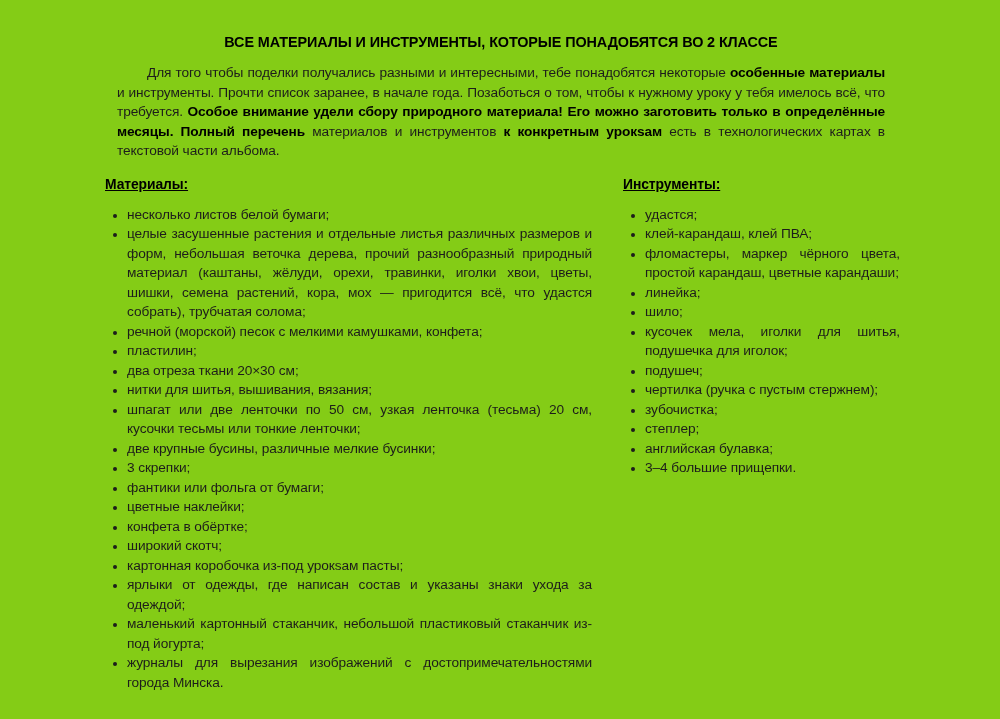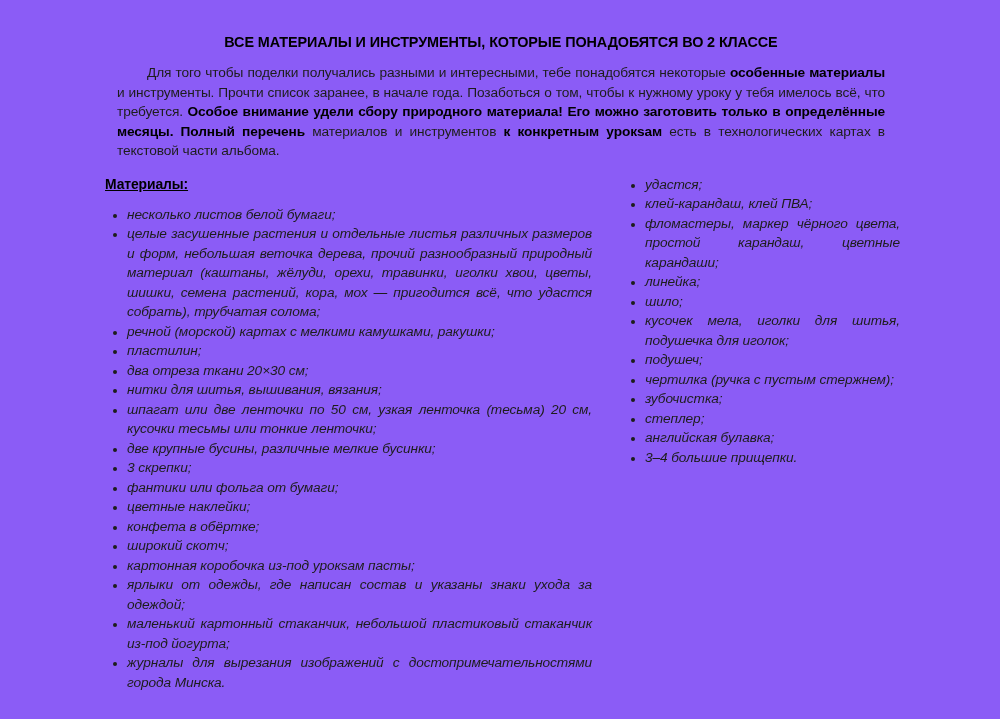--- a/index.html
+++ b/index.html
@@ -5,21 +5,21 @@
   html, body {
     margin: 0;
     padding: 0;
     background: #ffffff;
   }
   .page {
     position: relative;
     width: 1000px;
     height: 719px;
     box-sizing: border-box;
-    background: #8b5cf6;
+    background: #84cc16;
     color: #1d1d1b;
     font-family: "Liberation Sans", "DejaVu Sans", sans-serif;
     font-size: 13.7px;
     letter-spacing: -0.1px;
     padding: 33px 103px 0 105px;
     overflow: hidden;
   }
   .title {
     text-align: center;
     font-weight: 700;
@@ -47,21 +47,20 @@
     color: #000000;
     margin: 0 0 12px 0;
     line-height: 18px;
     text-decoration: underline;
   }
   ul.item-list {
     margin: 0;
     padding: 0 0 0 22px;
     list-style: disc outside;
     text-align: justify;
-    font-style: italic;
   }
   ul.item-list li {
     line-height: 19.5px;
     padding-left: 0;
   }
   ul.item-list li::marker {
     font-size: 0.85em;
     color: #1d1d1b;
   }
 </style>
@@ -72,39 +71,40 @@
   <h1 class="title">ВСЕ МАТЕРИАЛЫ И ИНСТРУМЕНТЫ, КОТОРЫЕ ПОНАДОБЯТСЯ ВО 2 КЛАССЕ</h1>
 
   <p class="intro"><span>Для того чтобы поделки получались разными и интересными, тебе понадобятся некоторые </span><span class="b">особенные материалы</span><span> и инструменты. Прочти список заранее, в начале года. Позаботься о том, чтобы к нужному уроку у тебя имелось всё, что требуется. </span><span class="b">Особое внимание удели сбору природного материала! Его можно заготовить только в определённые месяцы. Полный перечень</span><span> материалов и инструментов </span><span class="b">к конкретным урокsам</span><span> есть в технологических картах в текстовой части альбома.</span></p>
 
   <div class="columns">
     <div class="col-materials">
       <h2 class="col-heading">Материалы:</h2>
       <ul class="item-list">
           <li>несколько листов белой бумаги;</li>
           <li>целые засушенные растения и отдельные листья различных размеров и форм, небольшая веточка дерева, прочий разнообразный природный материал (каштаны, жёлуди, орехи, травинки, иголки хвои, цветы, шишки, семена рас­тений, кора, мох — пригодится всё, что удастся собрать), трубчатая солома;</li>
-          <li>речной (морской) картах с мелкими камушками, ракушки;</li>
+          <li>речной (морской) песок с мелкими камушками, конфета;</li>
           <li>пластилин;</li>
           <li>два отреза ткани 20×30 см;</li>
           <li>нитки для шитья, вышивания, вязания;</li>
           <li>шпагат или две ленточки по 50 см, узкая ленточка (тесьма) 20 см, кусочки тесьмы или тонкие ленточки;</li>
           <li>две крупные бусины, различные мелкие бусинки;</li>
           <li>3 скрепки;</li>
           <li>фантики или фольга от бумаги;</li>
           <li>цветные наклейки;</li>
           <li>конфета в обёртке;</li>
           <li>широкий скотч;</li>
           <li>картонная коробочка из-под урокsам пасты;</li>
           <li>ярлыки от одежды, где написан состав и указаны знаки ухода за одеждой;</li>
           <li>маленький картонный стаканчик, небольшой пластиковый стаканчик из-под йогурта;</li>
           <li>журналы для вырезания изображений с достопримечательностями города Минска.</li>
         </ul>
     </div>
 
     <div class="col-tools">
+      <h2 class="col-heading">Инструменты:</h2>
       <ul class="item-list">
           <li>удастся;</li>
           <li>клей-карандаш, клей ПВА;</li>
           <li>фломастеры, маркер чёрного цвета, про­стой карандаш, цветные карандаши;</li>
           <li>линейка;</li>
           <li>шило;</li>
           <li>кусочек мела, иголки для шитья, подушеч­ка для иголок;</li>
           <li>подушеч;</li>
           <li>чертилка (ручка с пустым стержнем);</li>
           <li>зубочистка;</li>

